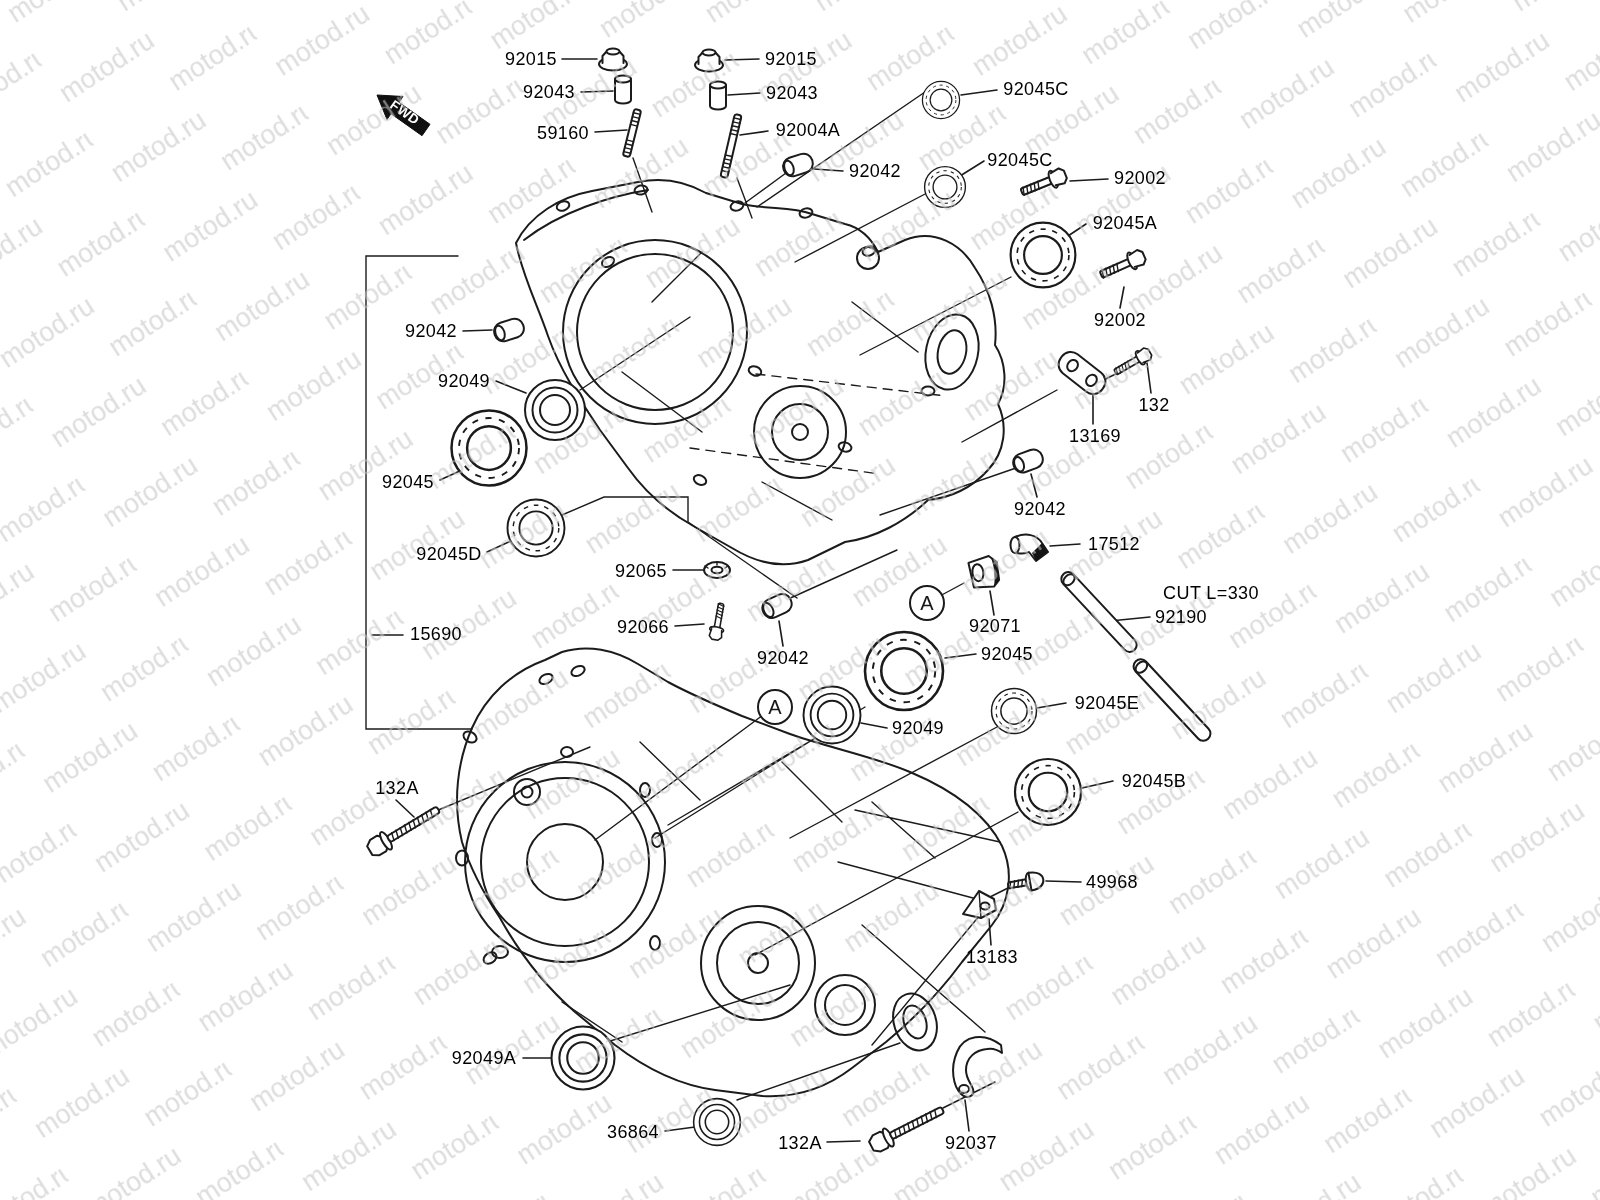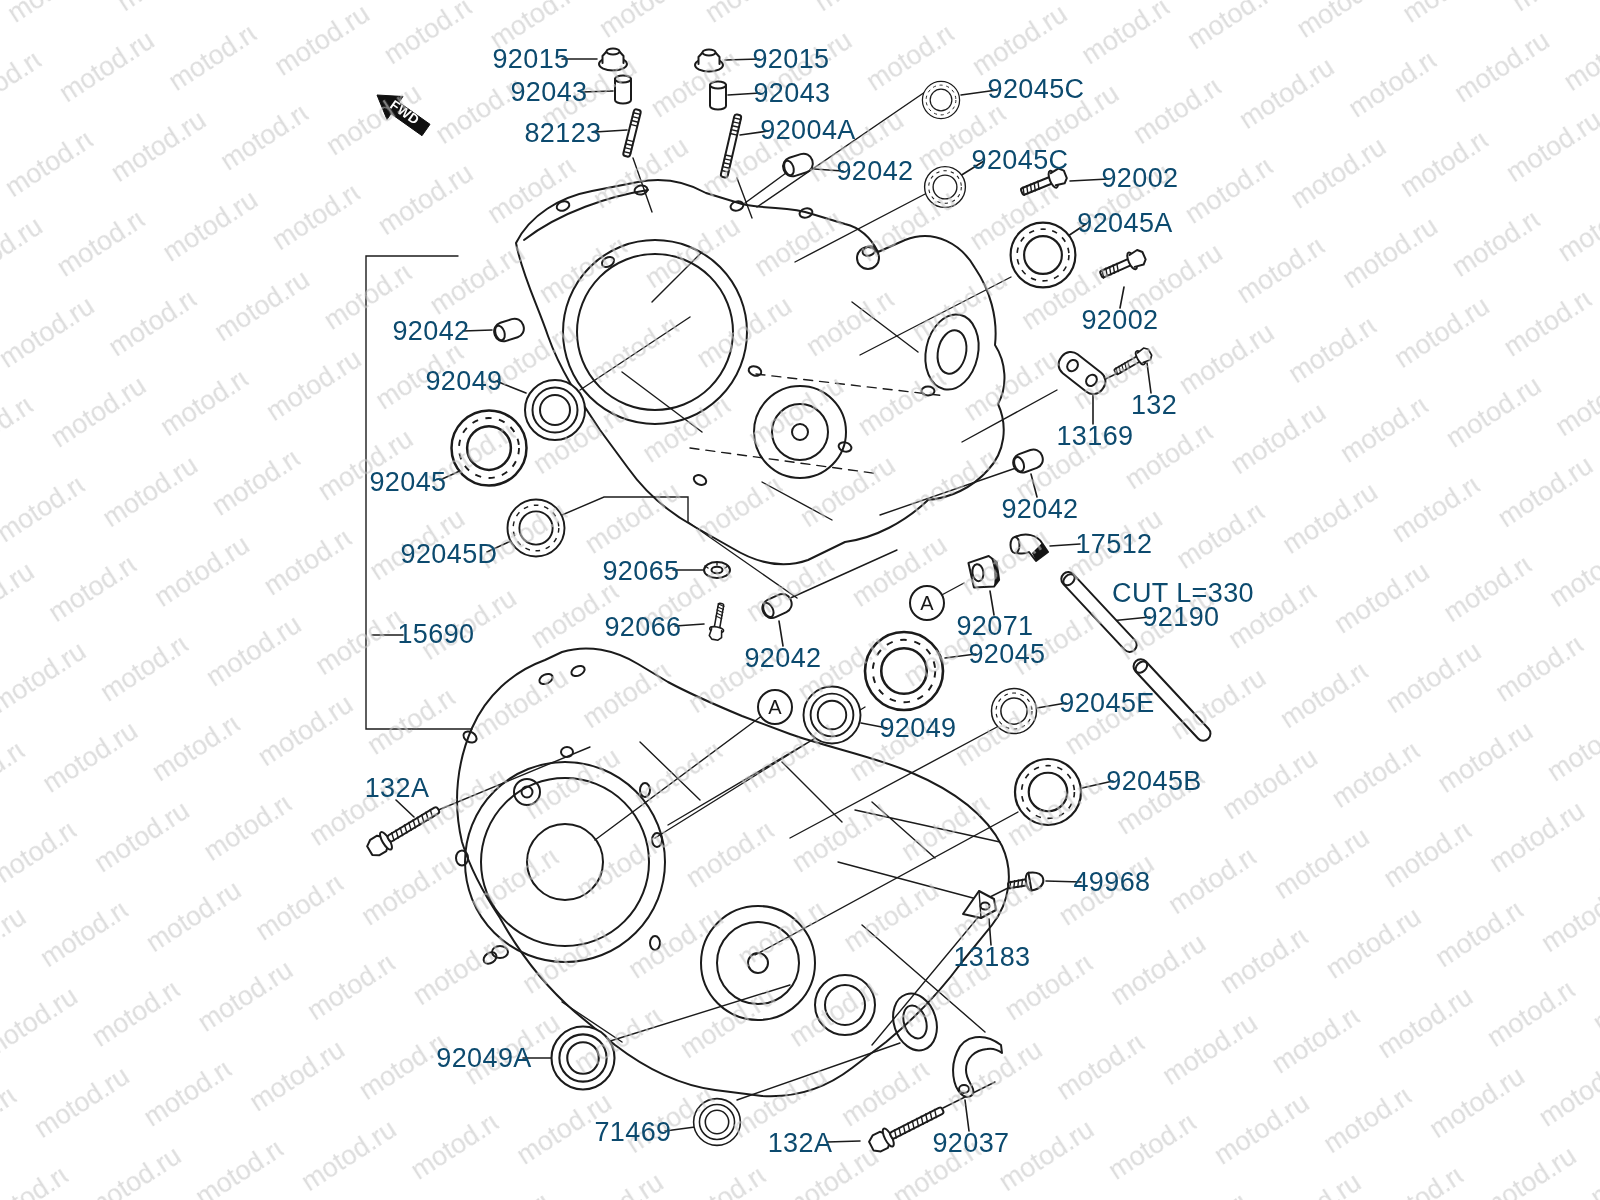--- a/index.html
+++ b/index.html
@@ -1,20 +1,20 @@
 <!DOCTYPE html>
 <html><head>
 <meta charset="utf-8">
 <style>
   html,body{margin:0;padding:0;background:#ffffff;}
   .stage{position:relative;width:1600px;height:1200px;background:#fff;overflow:hidden;
          font-family:"Liberation Sans", sans-serif;}
   .stage svg{position:absolute;left:0;top:0;}
-  .lbl{position:absolute;transform:translate(-50%,-50%);font-size:27px;line-height:1;
-       color:#0c4a6e;white-space:nowrap;letter-spacing:.4px;}
+  .lbl{position:absolute;transform:translate(-50%,-50%);font-size:18px;line-height:1;
+       color:#000000;white-space:nowrap;letter-spacing:.4px;}
   .ln{stroke:#1b1b1b;stroke-width:2;fill:none;stroke-linecap:round;stroke-linejoin:round;}
   .thin{stroke:#1b1b1b;stroke-width:1.4;fill:none;stroke-linecap:round;}
   .leader{stroke:#1b1b1b;stroke-width:1.6;fill:none;stroke-linecap:round;}
   .wht{fill:#fff;}
 </style>
 </head>
 <body>
 
 <div class="stage">
 
@@ -262,47 +262,47 @@
     <text transform="translate(389,107) rotate(35)" font-size="13.5" font-weight="bold" fill="#ffffff" letter-spacing="0.5" font-family="Liberation Sans, sans-serif">FWD</text>
   </g>
 
   <rect x="0" y="0" width="1600" height="1200" fill="url(#wmpat)" opacity="0.6"></rect>
 </svg>
 
   <div class="lbl" style="left:531px;top:59px">92015</div>
   <div class="lbl" style="left:791px;top:59px">92015</div>
   <div class="lbl" style="left:549px;top:92px">92043</div>
   <div class="lbl" style="left:792px;top:93px">92043</div>
-  <div class="lbl" style="left:563px;top:133px">82123</div>
+  <div class="lbl" style="left:563px;top:133px">59160</div>
   <div class="lbl" style="left:808px;top:130px">92004A</div>
   <div class="lbl" style="left:1036px;top:89px">92045C</div>
   <div class="lbl" style="left:1020px;top:160px">92045C</div>
   <div class="lbl" style="left:1140px;top:178px">92002</div>
   <div class="lbl" style="left:1125px;top:223px">92045A</div>
   <div class="lbl" style="left:1120px;top:320px">92002</div>
   <div class="lbl" style="left:1154px;top:405px">132</div>
   <div class="lbl" style="left:1095px;top:436px">13169</div>
   <div class="lbl" style="left:875px;top:171px">92042</div>
   <div class="lbl" style="left:431px;top:331px">92042</div>
   <div class="lbl" style="left:464px;top:381px">92049</div>
   <div class="lbl" style="left:408px;top:482px">92045</div>
   <div class="lbl" style="left:449px;top:554px">92045D</div>
   <div class="lbl" style="left:436px;top:634px">15690</div>
   <div class="lbl" style="left:1040px;top:509px">92042</div>
   <div class="lbl" style="left:1114px;top:544px">17512</div>
-  <div class="lbl" style="left:1183px;top:593px">CUT L=330</div>
+  <div class="lbl" style="left:1211px;top:593px">CUT L=330</div>
   <div class="lbl" style="left:1181px;top:617px">92190</div>
   <div class="lbl" style="left:641px;top:571px">92065</div>
   <div class="lbl" style="left:643px;top:627px">92066</div>
   <div class="lbl" style="left:783px;top:658px">92042</div>
   <div class="lbl" style="left:995px;top:626px">92071</div>
   <div class="lbl" style="left:1007px;top:654px">92045</div>
   <div class="lbl" style="left:918px;top:728px">92049</div>
   <div class="lbl" style="left:1107px;top:703px">92045E</div>
   <div class="lbl" style="left:1154px;top:781px">92045B</div>
   <div class="lbl" style="left:1112px;top:882px">49968</div>
   <div class="lbl" style="left:992px;top:957px">13183</div>
   <div class="lbl" style="left:971px;top:1143px">92037</div>
   <div class="lbl" style="left:484px;top:1058px">92049A</div>
-  <div class="lbl" style="left:633px;top:1132px">71469</div>
+  <div class="lbl" style="left:633px;top:1132px">36864</div>
   <div class="lbl" style="left:800px;top:1143px">132A</div>
   <div class="lbl" style="left:397px;top:788px">132A</div>
 </div>
 
 </body></html>

